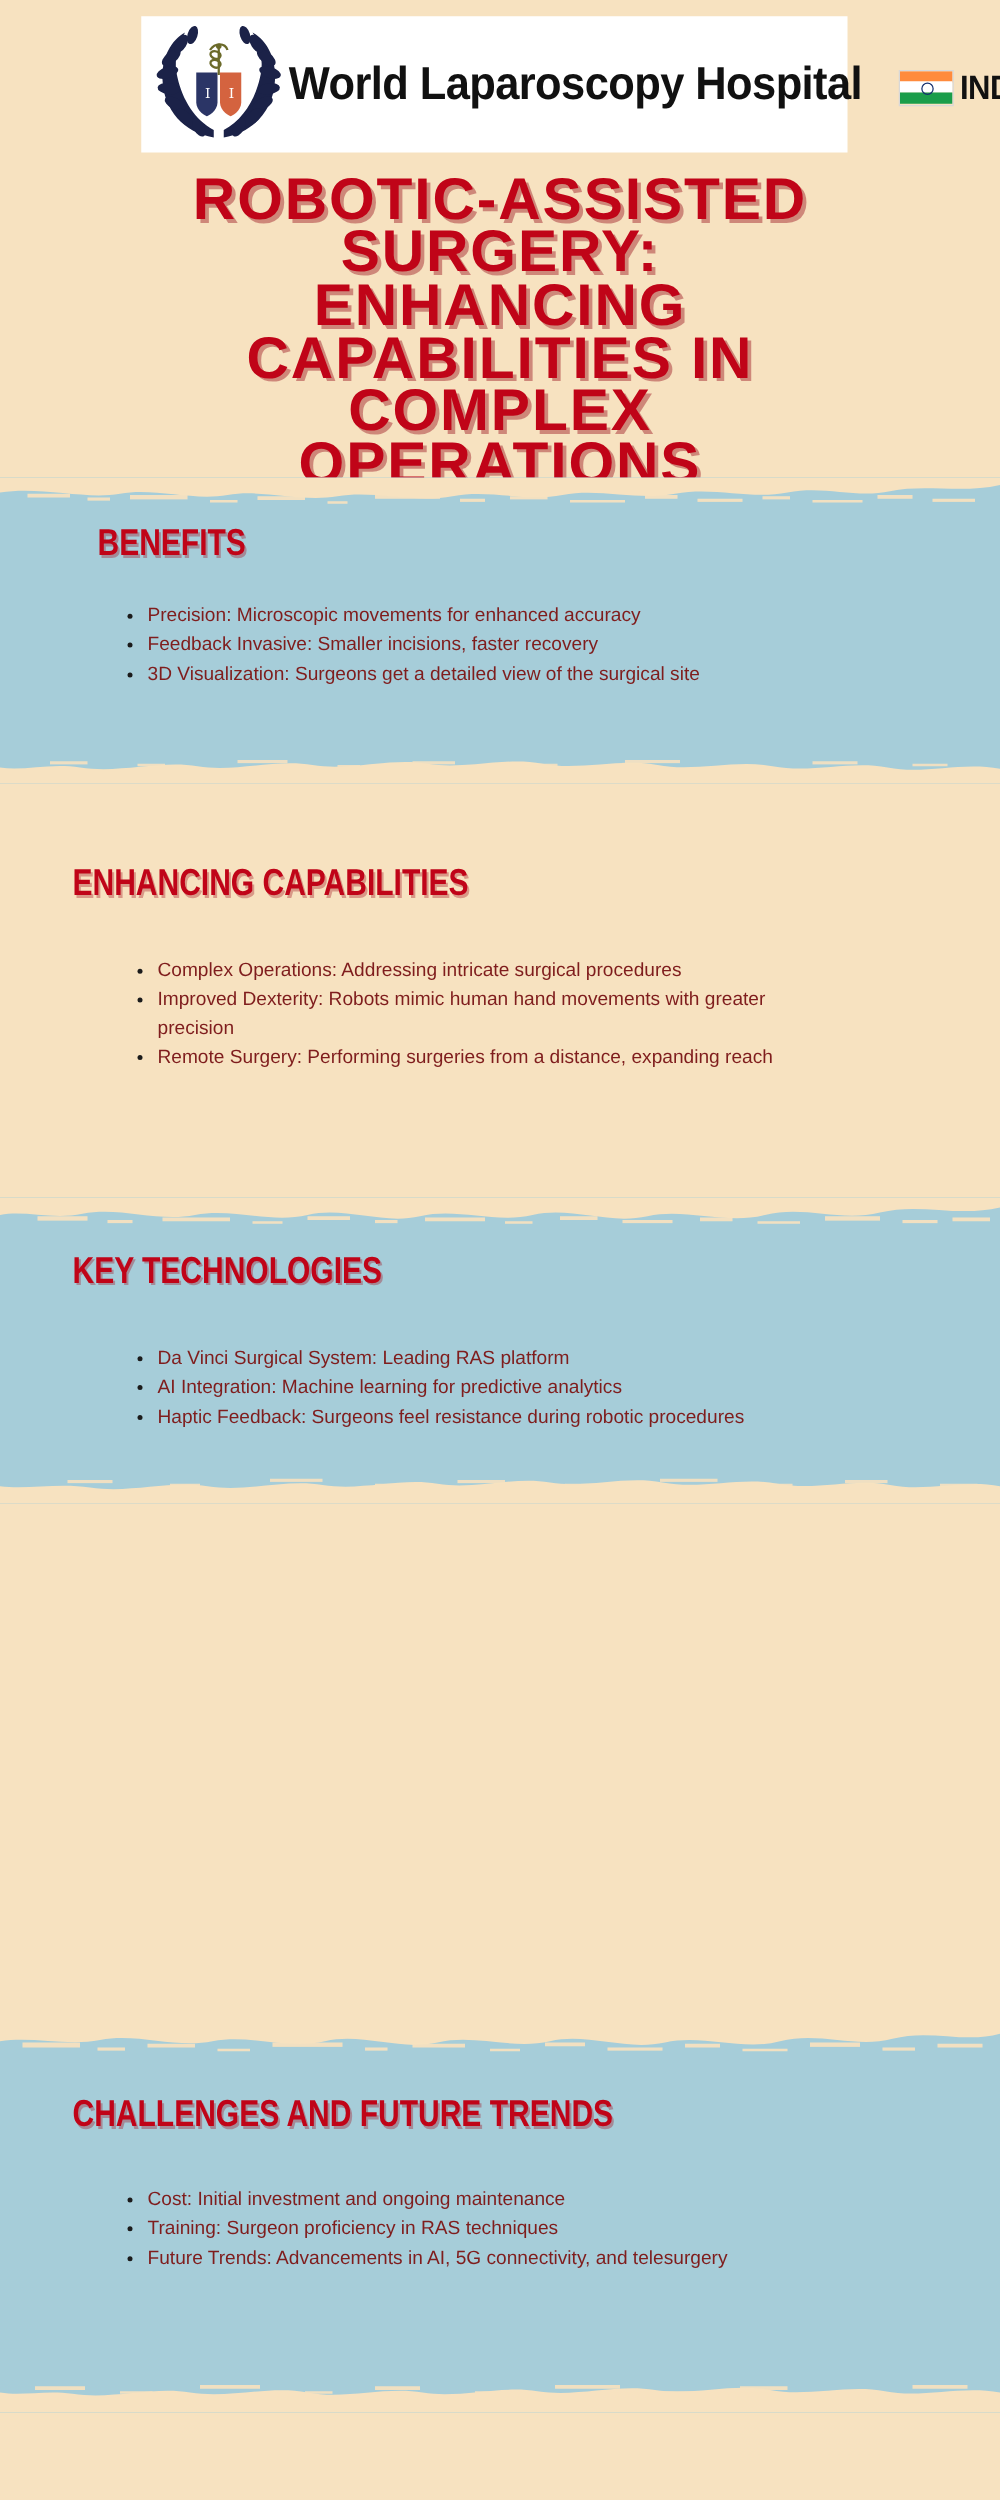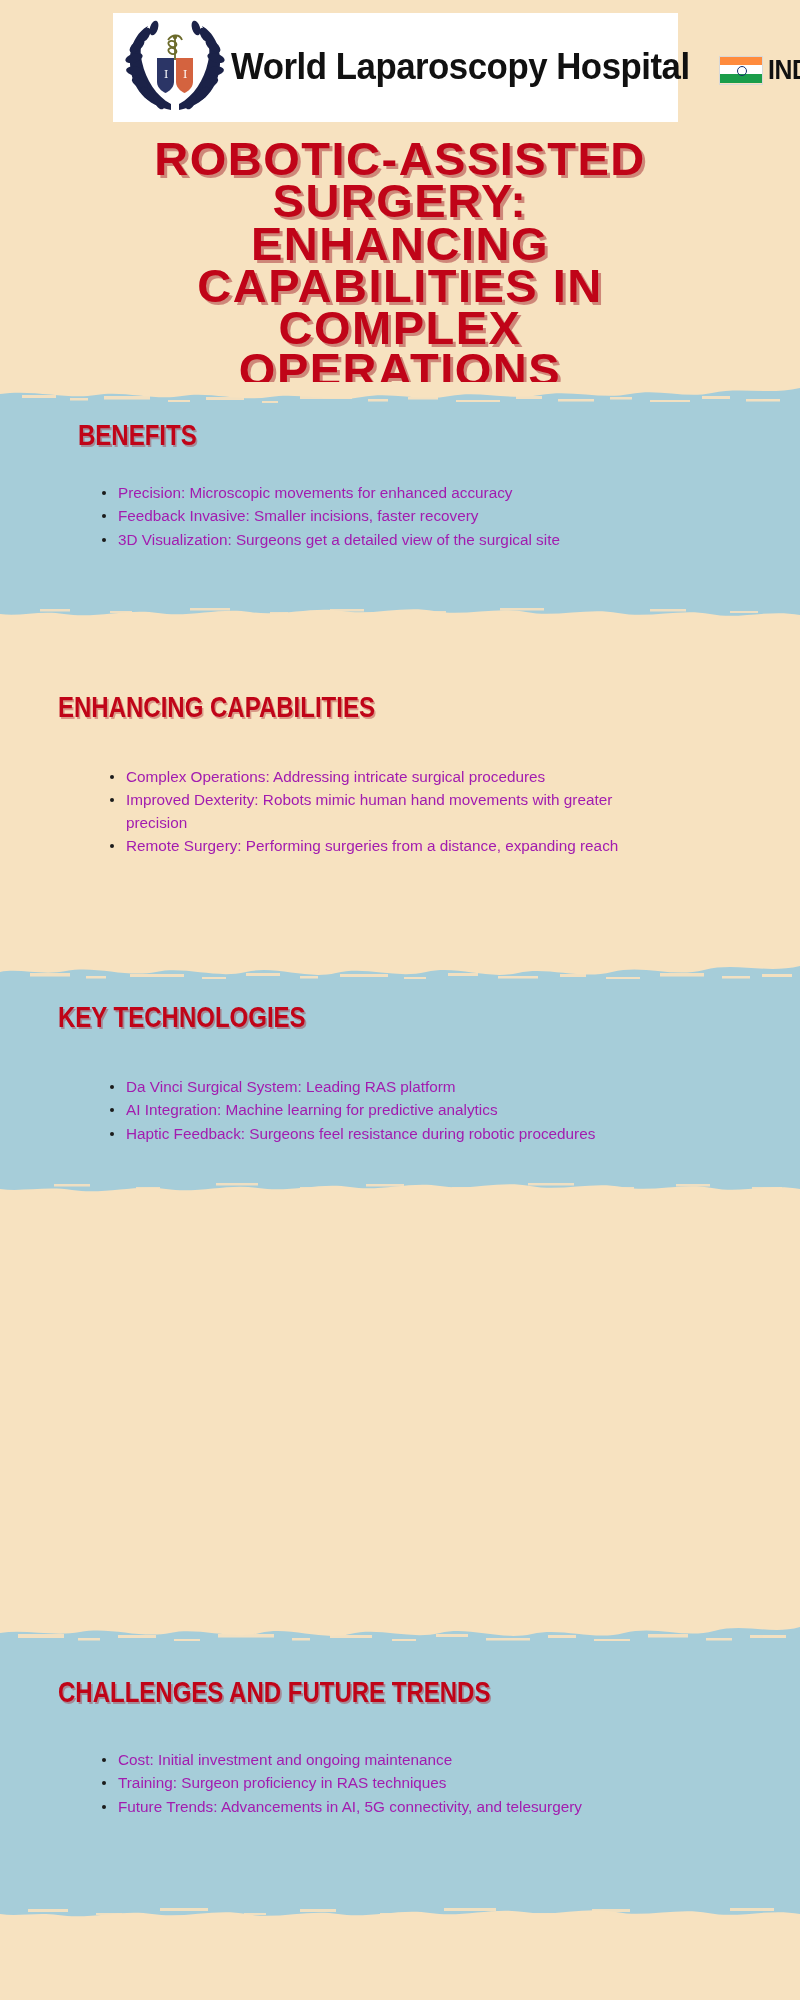--- a/index.html
+++ b/index.html
@@ -86,21 +86,21 @@
     transform-origin:left center;
     white-space:nowrap;
   }
   ul.bullets{
     margin:0;padding:0 0 0 30px;list-style:none;
   }
   ul.bullets li{
     position:relative;
     font-size:15.3px;
     line-height:1.46;
-    color:#a21caf;
+    color:#7f1d1d;
     margin:0 0 1px 0;
     padding-left:18px;
   }
   ul.bullets li:before{
     content:"";position:absolute;left:2px;top:9px;
     width:4px;height:4px;border-radius:50%;background:#1b1b1b;
   }
 </style>
 </head>
 <body>

